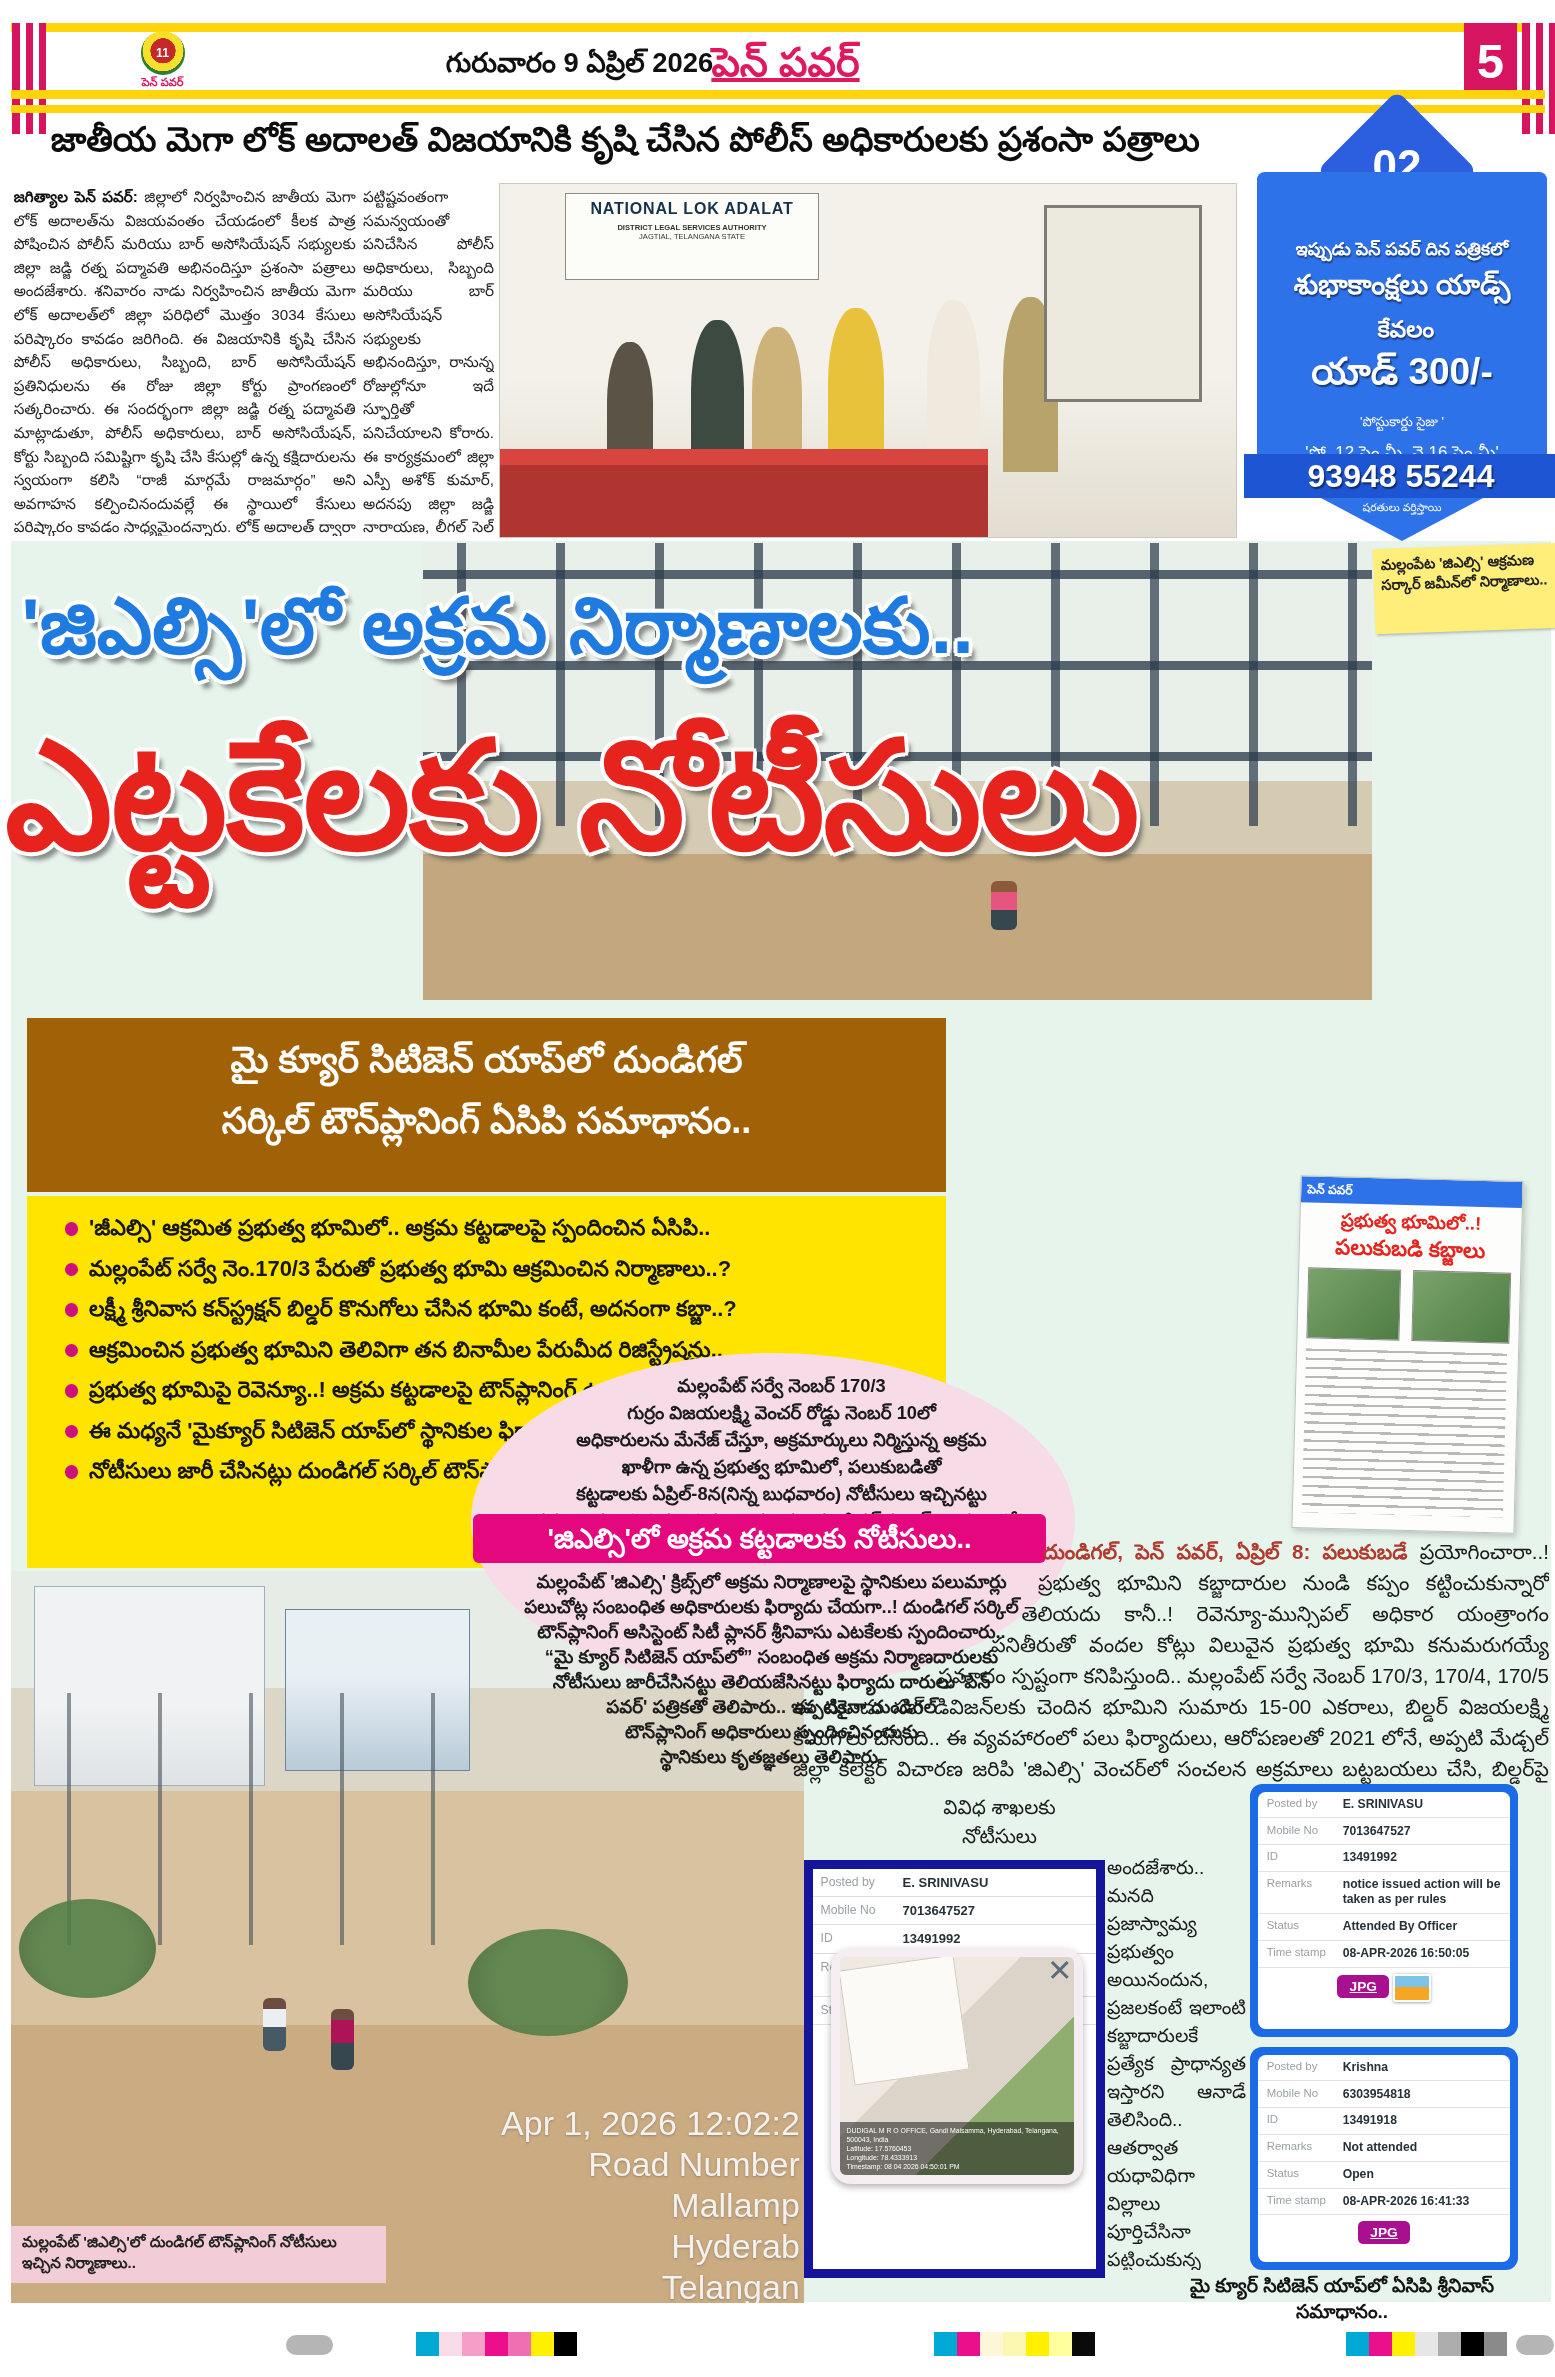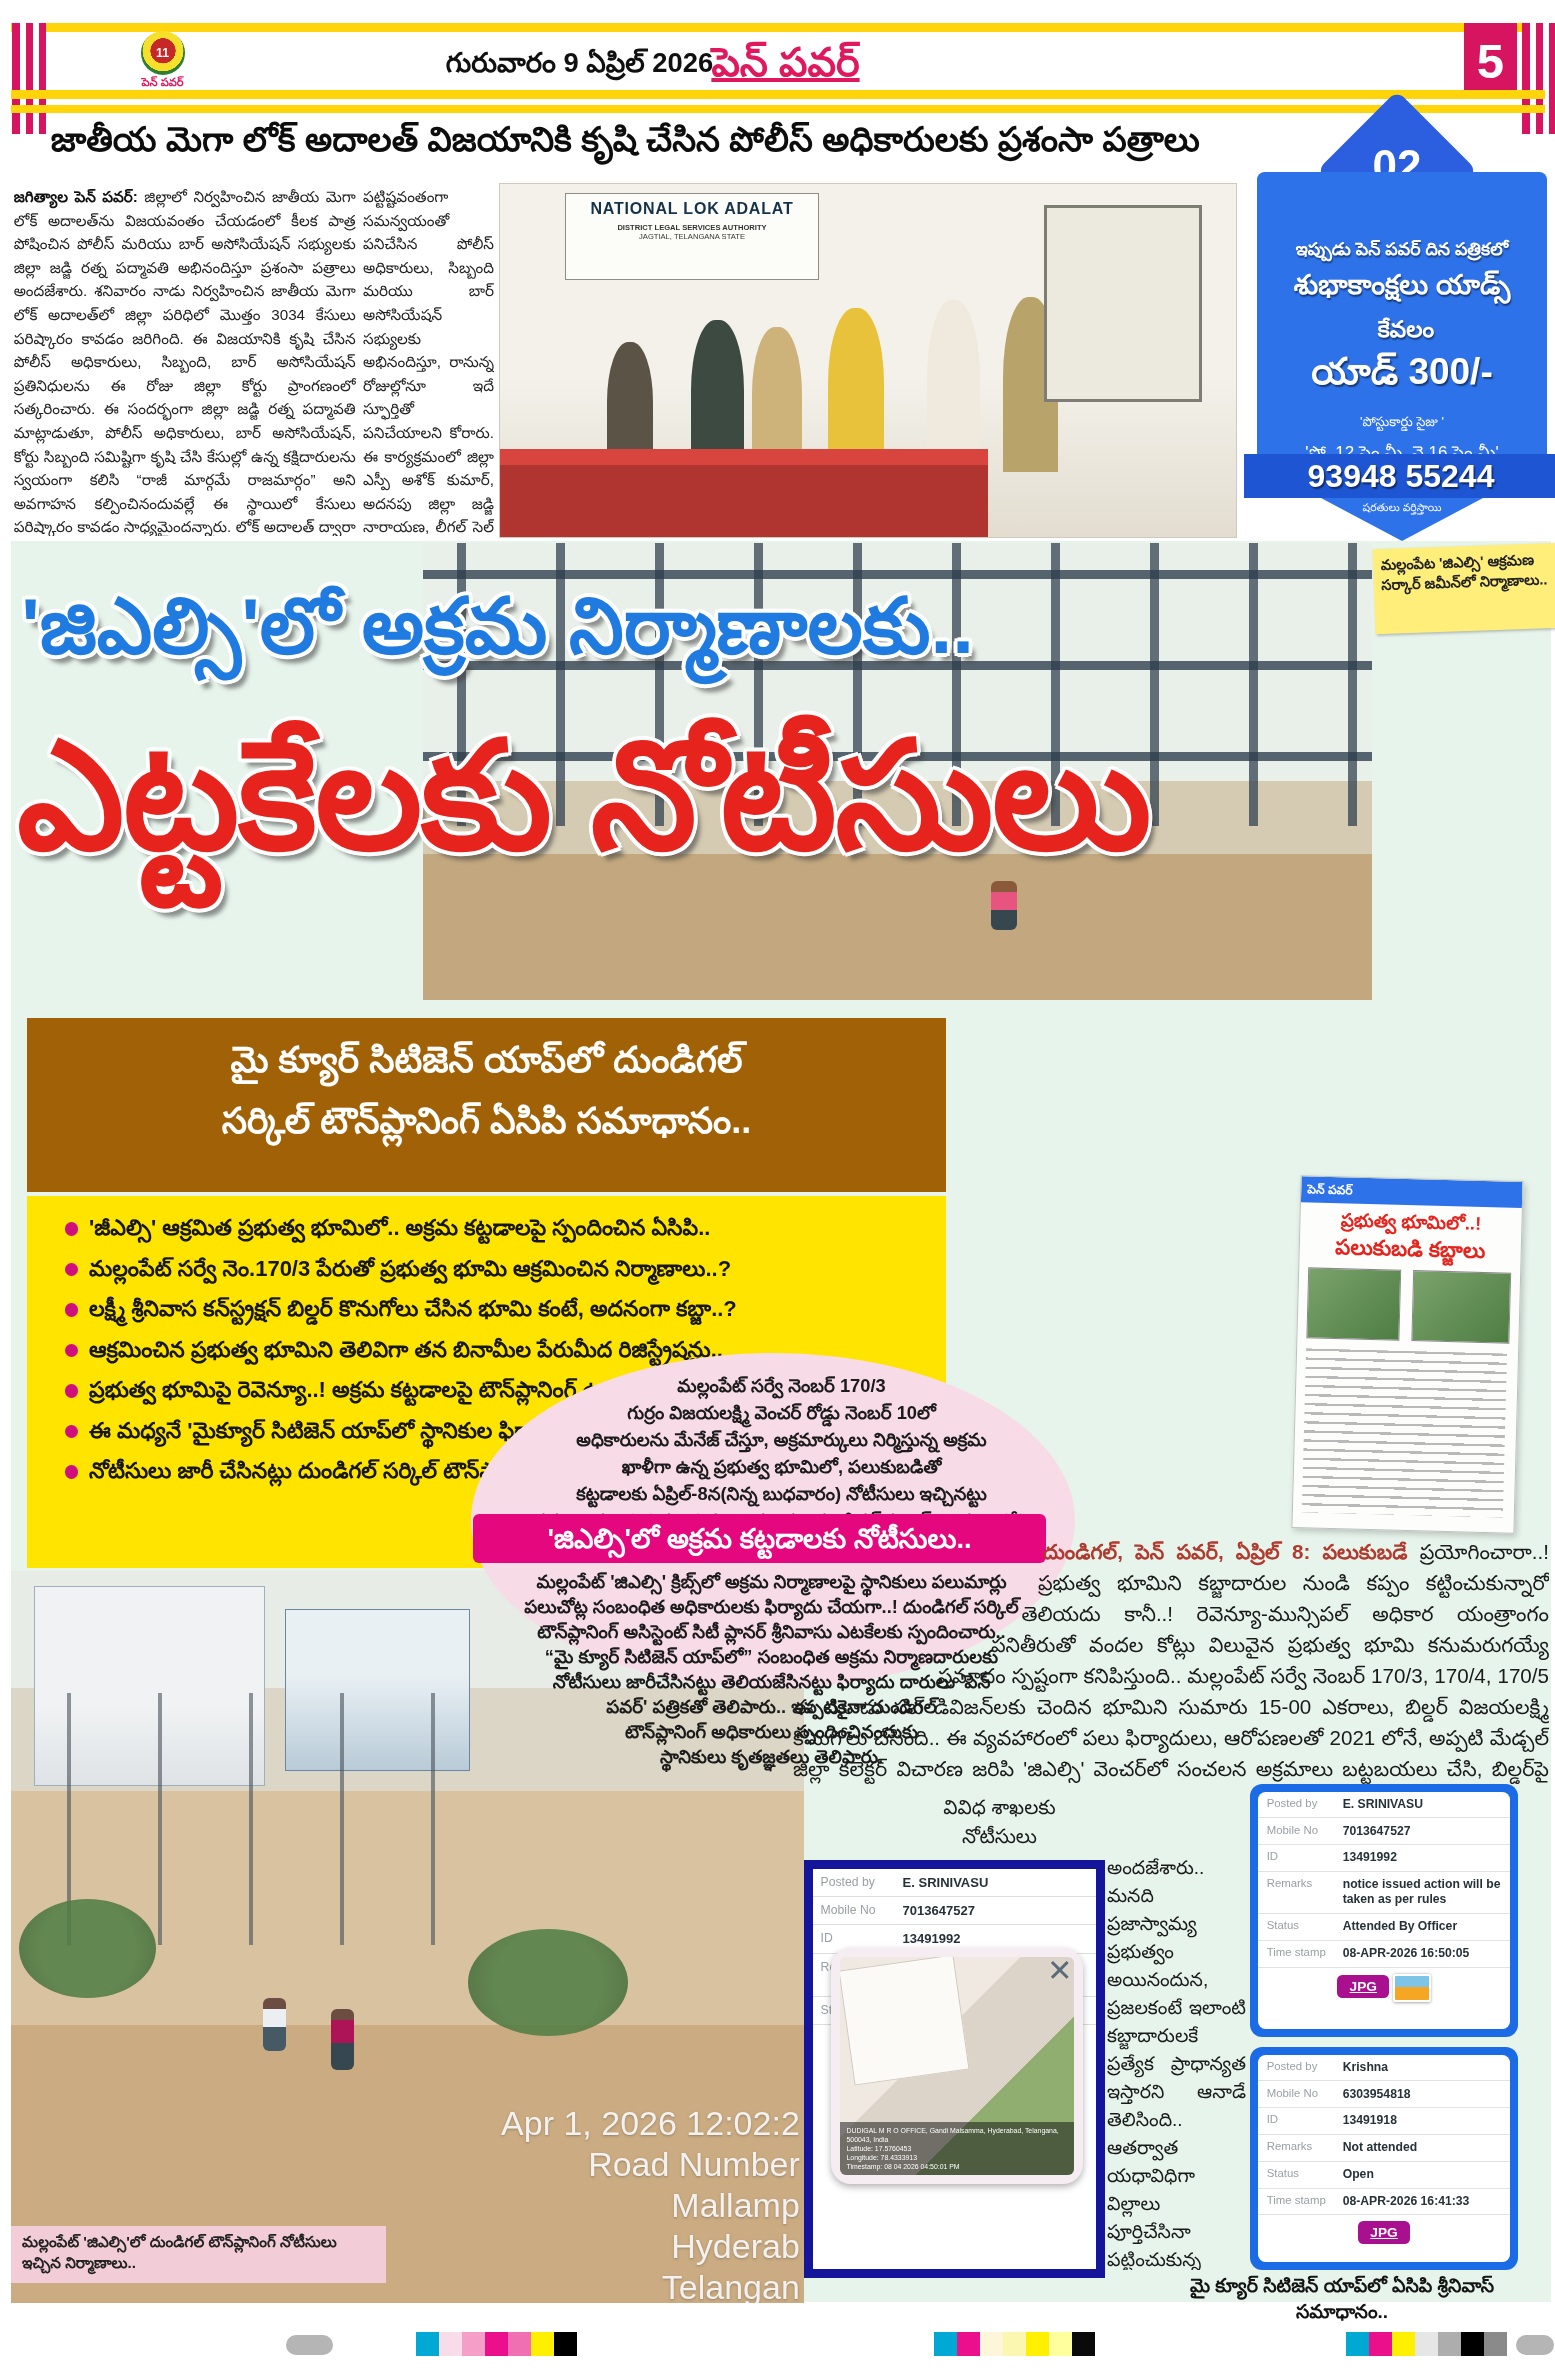--- a/index.html
+++ b/index.html
@@ -72,21 +72,21 @@
       background:repeating-linear-gradient(90deg,transparent 0 34px,rgba(44,60,76,.72) 34px 43px,transparent 43px 99px);}
   .beams-h{position:absolute;left:0;top:6%;width:100%;height:56%;
       background:repeating-linear-gradient(180deg,rgba(44,60,76,.78) 0 9.1px,transparent 9.1px 91px);}
   #constr-person{left:991px;top:881px;width:26px;height:49px;background:linear-gradient(180deg,#8a5a3b 0 22%,#e75480 22% 60%,#37474f 60% 100%);border-radius:6.1px;}
   #sticky-note{left:1374px;top:546px;width:174px;height:73px;background:#ffef7a;transform:rotate(-2deg);
       padding:6.1px 7.6px;font-size:14.5px;font-weight:bold;color:#222;line-height:20px;box-shadow:1.5px 1.5px 3px rgba(0,0,0,.25);}
 
   .outlined{font-weight:bold;white-space:nowrap;
       text-shadow:-3px -3px 0 #fff,3px -3px 0 #fff,-3px 3px 0 #fff,3px 3px 0 #fff,0 -3.8px 0 #fff,0 3.8px 0 #fff,-3.8px 0 0 #fff,3.8px 0 0 #fff,6.1px 7.6px 4.6px rgba(60,60,60,.55);}
   #kicker{left:21.3px;top:581px;font-size:78px;color:#1f7be0;}
-  #headline-red{left:17px;top:709px;font-size:151px;color:#e7231d;letter-spacing:-1.5px;}
+  #headline-red{left:5px;top:709px;font-size:151px;color:#e7231d;letter-spacing:-1.5px;}
 
   #green-box{left:27px;top:1018px;width:919px;height:174px;background:#a16207;color:#fff;text-align:center;}
   #green-box .g1{margin-top:21.3px;font-size:36px;font-weight:bold;}
   #green-box .g2{margin-top:10.7px;font-size:36px;font-weight:bold;}
 
   #yellow-box{left:27px;top:1196px;width:919px;height:372px;background:#ffe400;padding:17px 36px;box-sizing:border-box;}
   .bullet{position:relative;padding-left:26px;font-size:22px;font-weight:bold;color:#161616;margin-bottom:10px;line-height:30.5px;}
   .bullet::before{content:"";position:absolute;left:1.5px;top:9.1px;width:13.7px;height:13.7px;border-radius:50%;background:#cf0f7e;}
 
   

